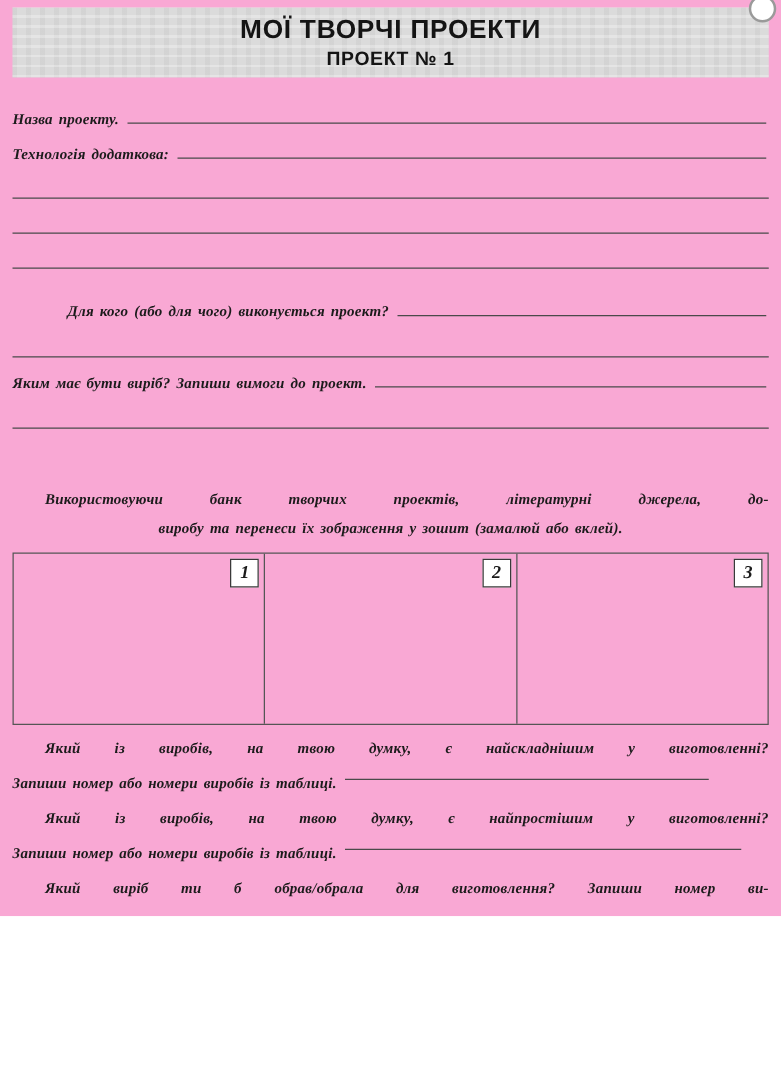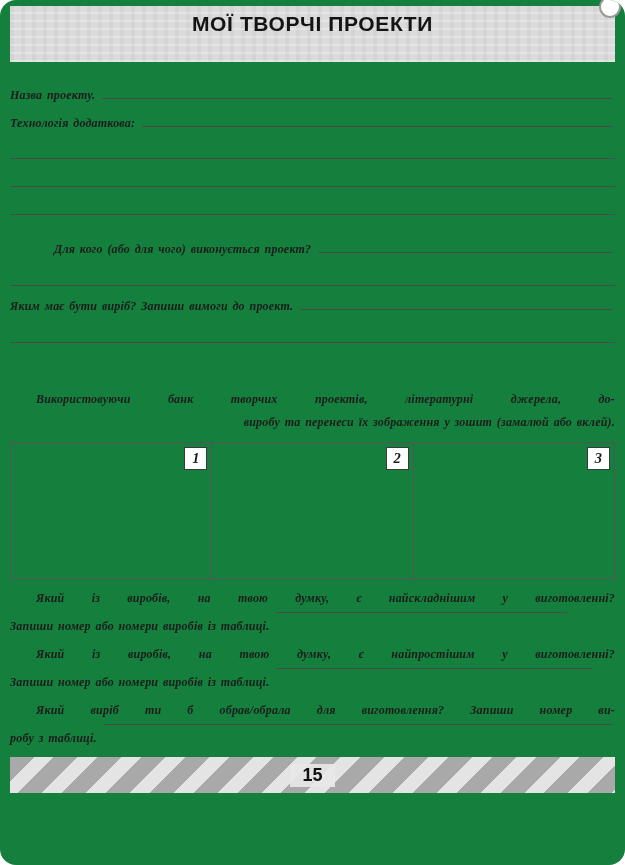--- a/index.html
+++ b/index.html
@@ -1,25 +1,24 @@
 <!DOCTYPE html>
 <html><head>
 <meta charset="utf-8">
 <style>
   html,body{margin:0;padding:0;background:#ffffff;}
   .page{
     position:relative;
-    width:625px;height:865px;
-    background:#15803d;
+    width:625px;height:733px;
+    background:#f9a8d4;
     overflow:hidden;
     box-sizing:border-box;
     padding:0 10px;
     font-family:"Liberation Serif", serif;
     color:#1b1b1b;
-    border-radius:16px;
   }
   
   .header-band{
     position:relative;
     margin-top:6px;
     height:56px;
     background-color:#dbdbdb;
     background-image:
       repeating-linear-gradient(0deg, rgba(255,255,255,.28) 0 2px, rgba(0,0,0,0) 2px 8px),
       repeating-linear-gradient(90deg, rgba(110,110,110,.07) 0 4px, rgba(0,0,0,0) 4px 11px);
@@ -57,42 +56,42 @@
   }
   .topic-row{margin-top:9px;}
   .ruled{height:27px;border-bottom:1.4px solid #4a4a4a;}
   .ruled.tall{height:28px;}
   .qrow1{margin-top:14px;height:28px;margin-left:44px;}
   .qrow2{height:28px;}
   
   .instruction{margin-top:15px;line-height:23px;}
   .instruction .jline{text-align:justify;text-align-last:justify;margin-top:45px;}
   .instruction .first{text-indent:26px;}
-  .instruction .last{text-align:right;}
+  .instruction .last{text-align:center;}
   
   .models-table{
     margin-top:8px;
     display:flex;
     height:136px;
     border:1.4px solid #555;
   }
   .model-cell{flex:1 1 0;position:relative;border-right:1.2px solid #555;}
   .model-cell:last-child{border-right:none;}
   .model-num{
     position:absolute;top:4px;right:4px;
     width:21px;height:21px;
     border:1.6px solid #3a3a3a;
     display:flex;align-items:center;justify-content:center;
     font-style:italic;font-weight:bold;font-size:14.5px;
     background:#fff;
   }
   
   .questions{margin-top:4px;line-height:28px;}
   .q-just{text-align:justify;text-align-last:justify;text-indent:26px;height:28px;}
-  .q-fill{display:flex;align-items:flex-start;height:28px;}
+  .q-fill{display:flex;align-items:center;height:28px;}
   .q-fill .wline{margin-bottom:5px;}
   .fill-short{margin-right:48px;}
   .fill-mid{margin-right:22px;}
   
   .footer-band{
     margin-top:5px;
     height:36px;
     background:repeating-linear-gradient(135deg,#a9a9a9 0 17px,#e4e4e4 17px 31px);
     display:flex;align-items:center;justify-content:center;
   }
@@ -103,20 +102,21 @@
     padding:1px 12px;
   }
 </style>
 </head>
 <body>
 
 <div class="page">
 
   <div class="header-band">
     <div class="header-title">МОЇ ТВОРЧІ ПРОЕКТИ</div>
+    <div class="header-subtitle">ПРОЕКТ № 1</div>
     <div class="corner-hole"></div>
   </div>
 
   <div class="fields">
     <div class="field-row">
       <span class="it">Назва проекту.</span>
       <span class="wline"></span>
     </div>
     <div class="field-row">
       <span class="it">Технологія додаткова:</span>

